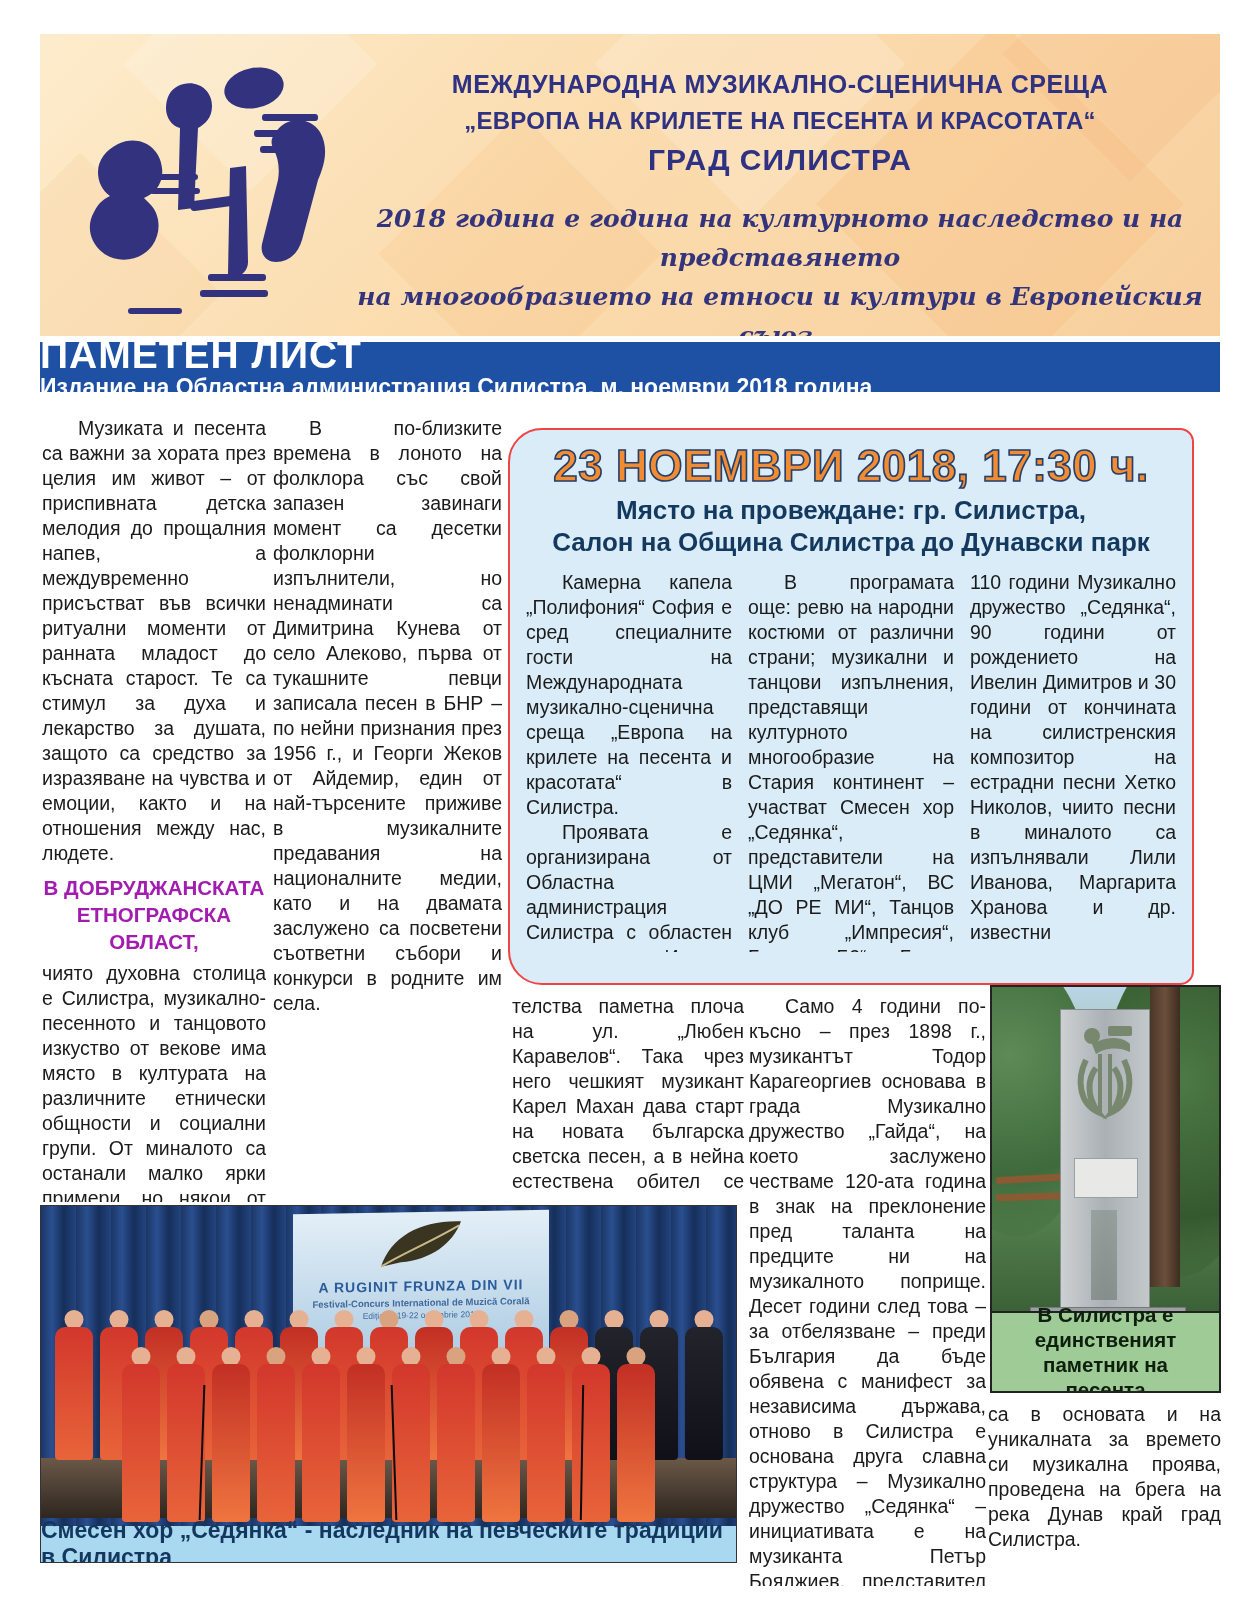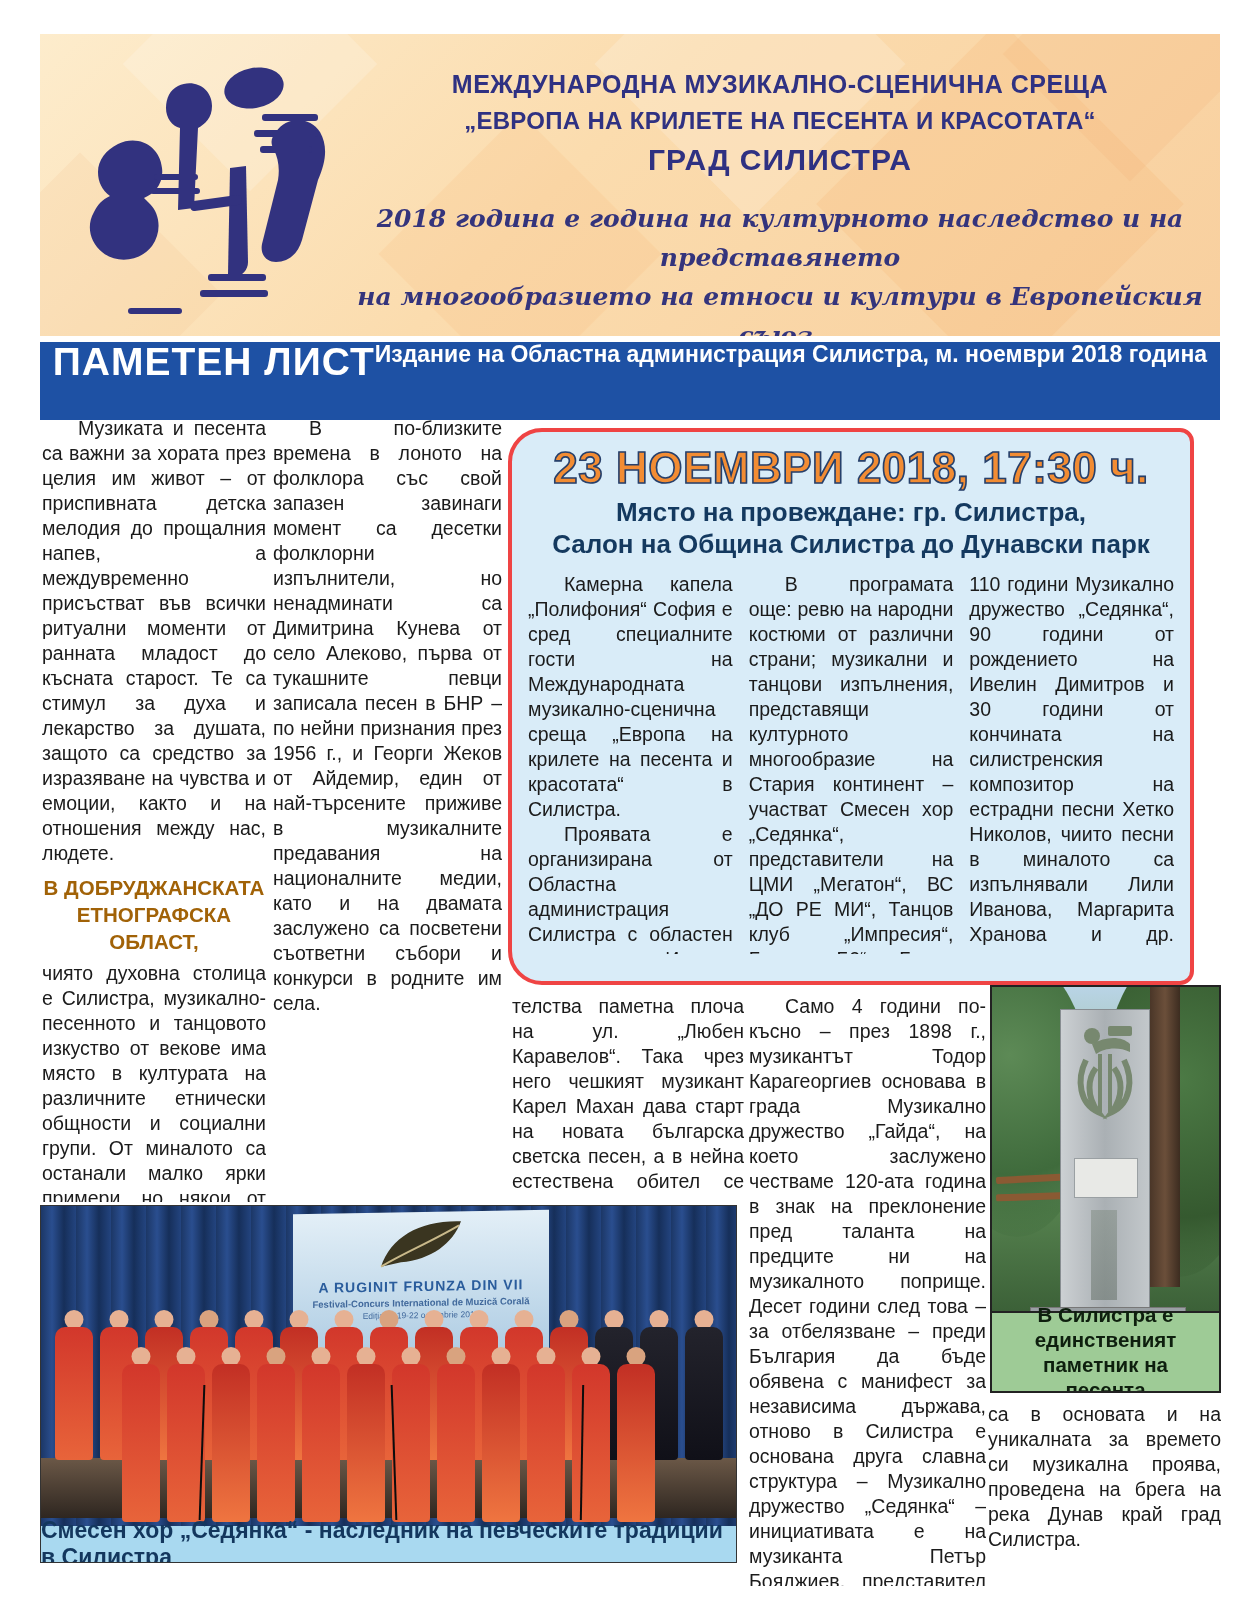--- a/index.html
+++ b/index.html
@@ -18,40 +18,40 @@
   .d6{left:-60px;top:160px;width:200px;height:200px;opacity:.14;background:#f2b87f;}
   #logo{position:absolute;left:18px;top:22px;width:290px;height:270px;}
   #header-text{position:absolute;left:300px;top:0;width:880px;height:100%;text-align:center;color:#2f3182;}
   .h-line1{margin-top:36px;font-size:25px;font-weight:bold;letter-spacing:.5px;}
   .h-line2{margin-top:8px;font-size:24px;font-weight:bold;letter-spacing:.3px;}
   .h-line3{margin-top:8px;font-size:30px;font-weight:bold;letter-spacing:1px;}
   .motto{margin-top:22px;font-family:"DejaVu Serif",serif;font-style:italic;font-weight:bold;
     color:#34347c;font-size:25px;line-height:39px;}
 
   
-  #banner{position:absolute;left:40px;top:342px;width:1180px;height:78px;background:#1e51a4;
-    color:#fff;text-align:right;display:flex;justify-content:center;}
+  #banner{position:absolute;left:40px;top:342px;width:1180px;height:50px;background:#1e51a4;
+    color:#fff;text-align:left;display:flex;flex-direction:column;justify-content:center;}
   .banner-title{font-size:39px;font-weight:bold;line-height:40px;letter-spacing:1px;}
   .banner-sub{font-size:23px;font-weight:bold;line-height:25px;}
 
   
   .col{position:absolute;font-size:19.5px;line-height:25px;text-align:justify;color:#1b1b1b;overflow:hidden;}
   #col1{left:42px;top:416px;width:224px;height:786px;}
   #col2{left:273px;top:416px;width:229px;height:786px;}
   #col3b{left:512px;top:994px;width:232px;height:208px;}
   #col4{left:749px;top:994px;width:237px;height:592px;}
   #col5{left:988px;top:1402px;width:233px;height:175px;}
   .p{margin:0;}
   .ind{text-indent:36px;}
   .subhead{font-weight:bold;text-align:center;text-indent:0;font-size:20.5px;line-height:27px;
-    margin:8px 0 6px;color:#a16207;}
+    margin:8px 0 6px;color:#a21caf;}
 
   
   #event-box{position:absolute;left:508px;top:428px;width:686px;height:557px;background:#d9ecf8;
-    border:4px solid #ef4444;border-radius:34px 14px 14px 34px;box-sizing:border-box;
+    border:2px solid #ef4444;border-radius:34px 14px 14px 34px;box-sizing:border-box;
     padding:12px 16px 0;overflow:hidden;}
   .box-date{text-align:center;font-size:44px;line-height:48px;font-weight:bold;color:#f28c33;
     -webkit-text-stroke:1.6px #27406b;text-shadow:0 0 1px #27406b;letter-spacing:.5px;}
   .box-place{text-align:center;font-weight:bold;color:#14395f;font-size:26px;line-height:32px;margin-top:4px;}
   .box-cols{display:flex;gap:16px;margin-top:12px;height:382px;overflow:hidden;}
   .box-col{flex:1;font-size:19.5px;line-height:25px;text-align:justify;color:#1b1b1b;}
 
   
   #choir{position:absolute;left:40px;top:1205px;width:697px;height:358px;border:1px solid #333;
     box-sizing:border-box;overflow:hidden;

